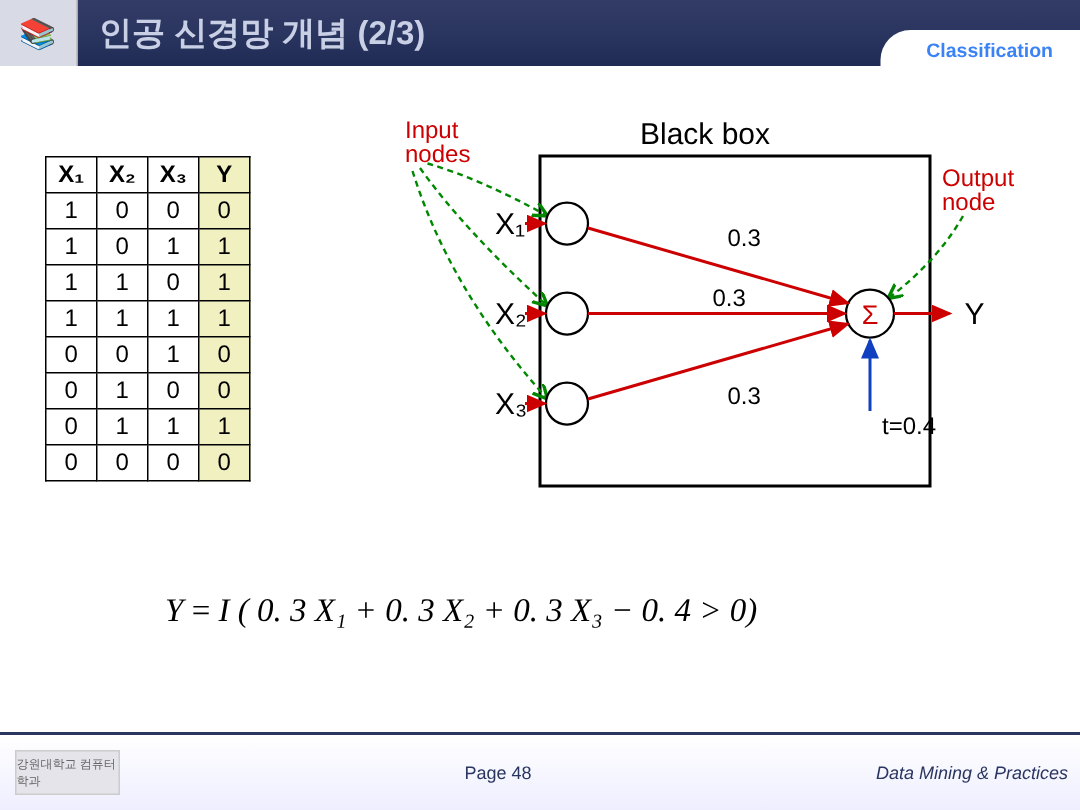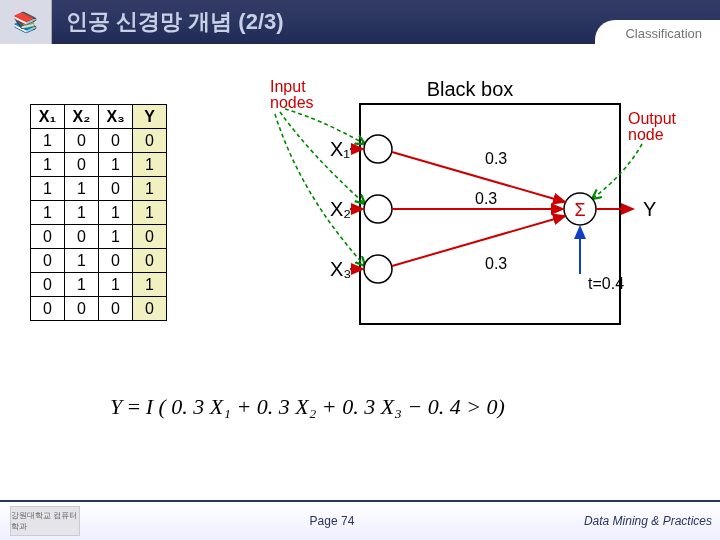--- a/index.html
+++ b/index.html
@@ -28,23 +28,23 @@
     flex: 1;
     color: #c9d0e6;
     font-size: 22px;
     font-weight: 700;
     padding-left: 14px;
   }
   .header-tag {
     position: absolute;
     right: 0; top: 20px;
     background: #fff;
-    color: #737373;
+    color: #3b82f6;
     font-size: 13px;
-    font-weight: 400;
+    font-weight: 700;
     padding: 6px 18px 6px 30px;
     border-top-left-radius: 20px;
   }
   .content {
     position: relative;
     width: 100%;
     height: 456px;
   }
   
   .truth-table {
@@ -78,21 +78,21 @@
     left: 110px; top: 350px;
     font-family: "Times New Roman", serif;
     font-size: 22px;
     font-style: italic;
   }
   .equation .up { font-style: normal; }
   
   .footer {
     position: absolute;
     left: 0; bottom: 0;
-    width: 720px; height: 40px;
+    width: 720px; height: 52px;
     border-top: 2px solid #2a3560;
     background: linear-gradient(to bottom, #fff, #eef);
     display: flex; align-items: center; gap: 36px;
   }
   .footer-logo {
     width: 70px; height: 30px;
     margin-left: 10px;
     background: #e4e4ea;
     border: 1px solid #ccc;
     font-size: 8px;
@@ -250,17 +250,17 @@
     <span>Y</span>
     <span class="up"> = </span>
     <span>I ( </span><span>0. 3 X₁ + 0. 3 X₂ + 0. 3 X₃ − 0. 4 &gt; 0</span><span>)</span>
   </div>
 
 </div>
 
 <div class="footer">
   <div class="footer-logo">강원대학교
 컴퓨터학과</div>
-  <div class="footer-page">Page 74</div>
+  <div class="footer-page">Page 48</div>
   <div class="footer-credit">
     <div>Data Mining &amp; Practices</div>
   </div>
 </div>
 
 </body></html>

